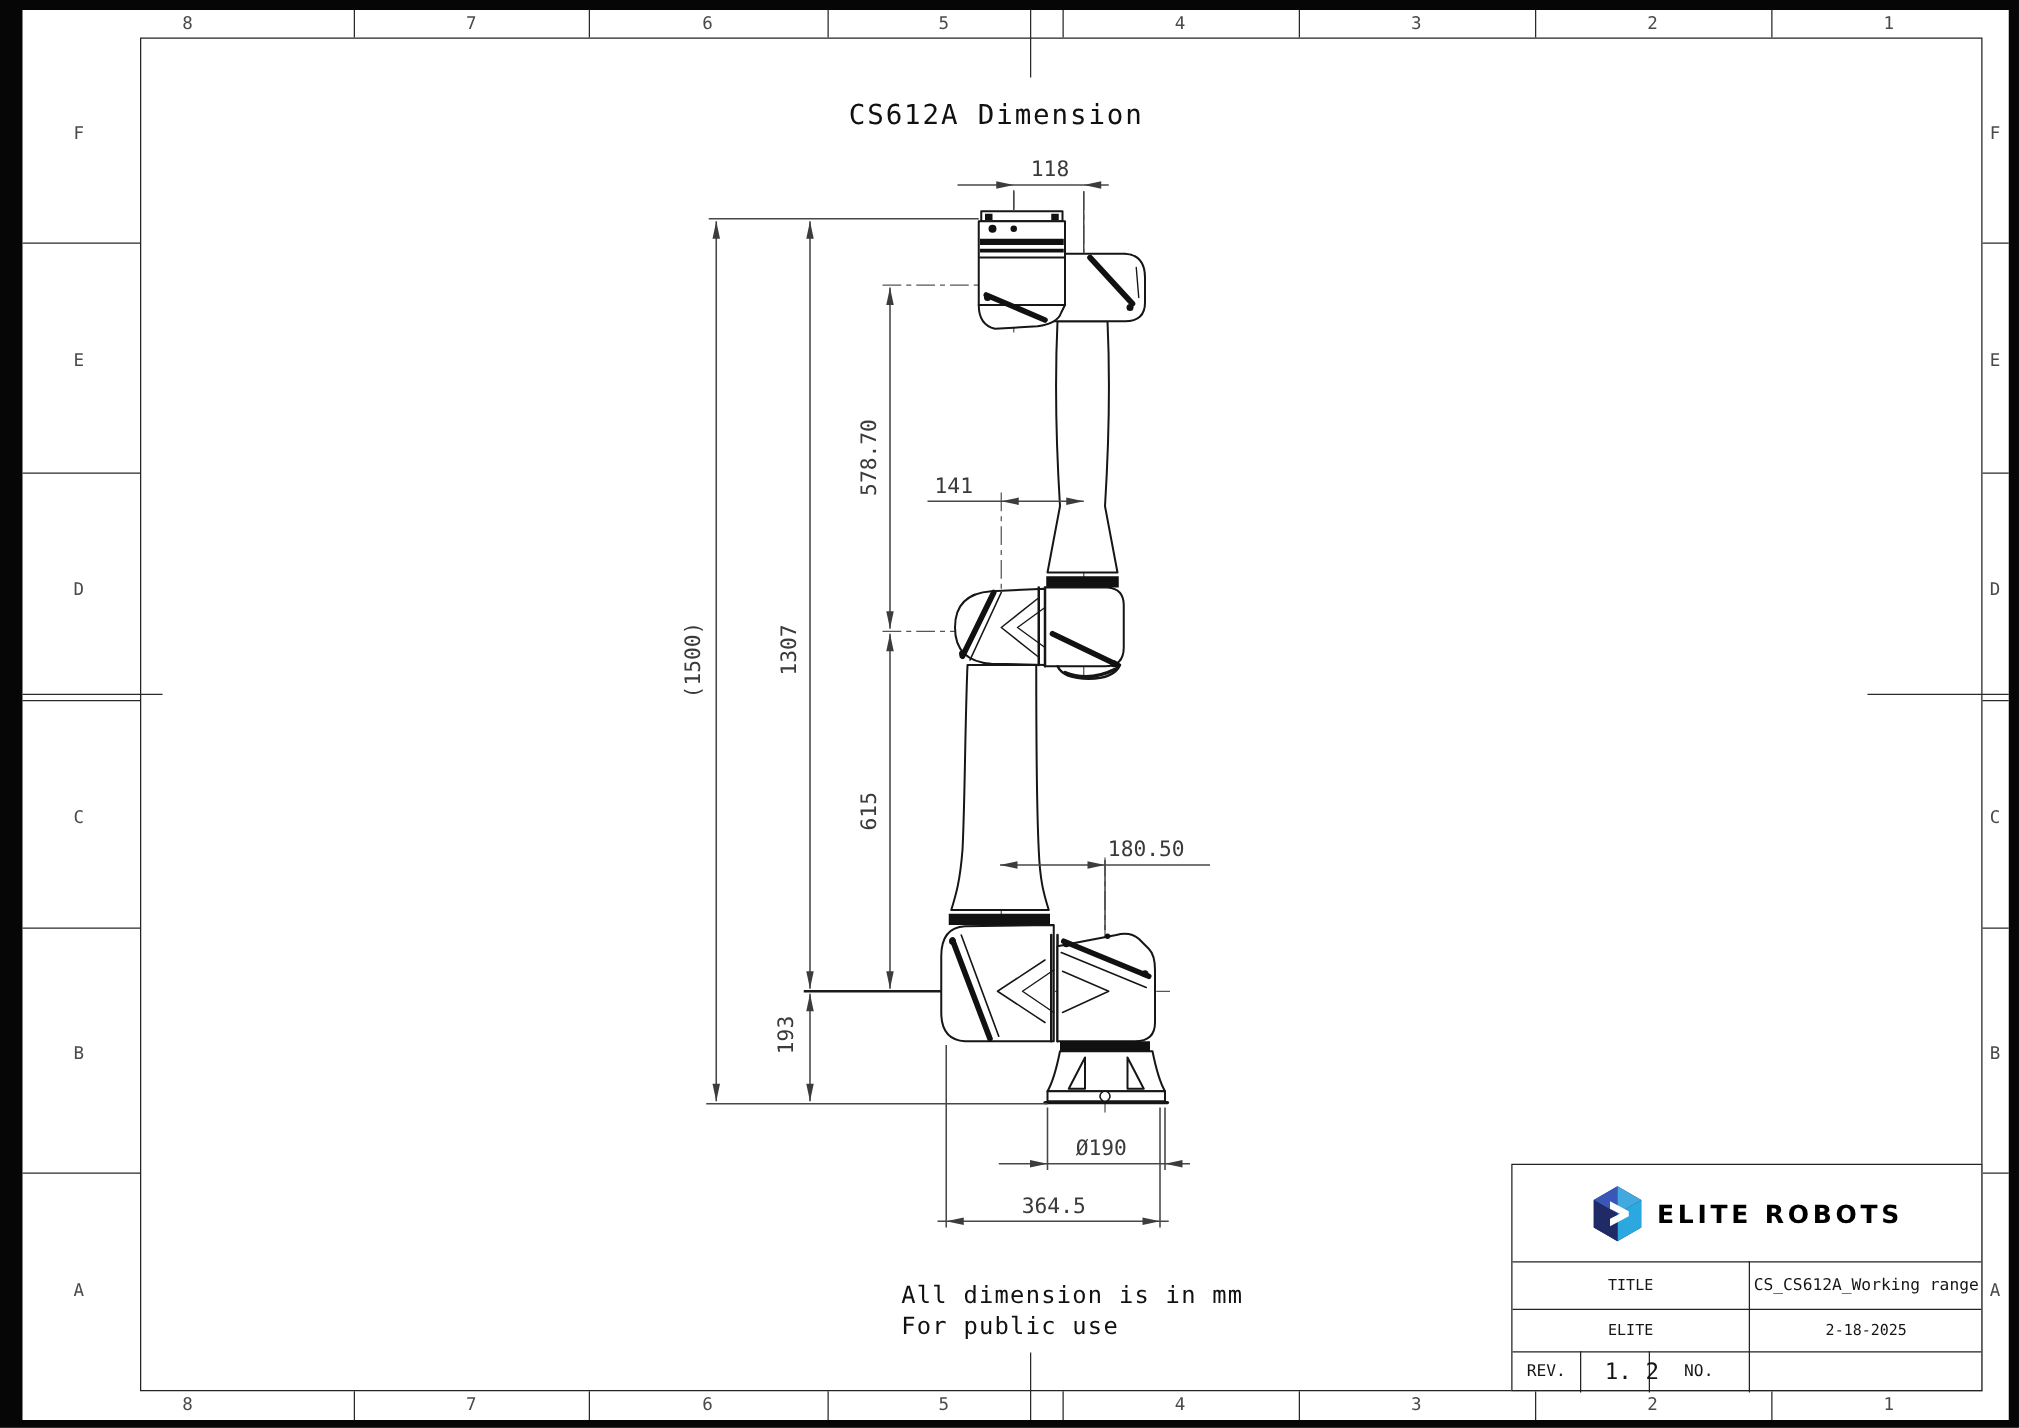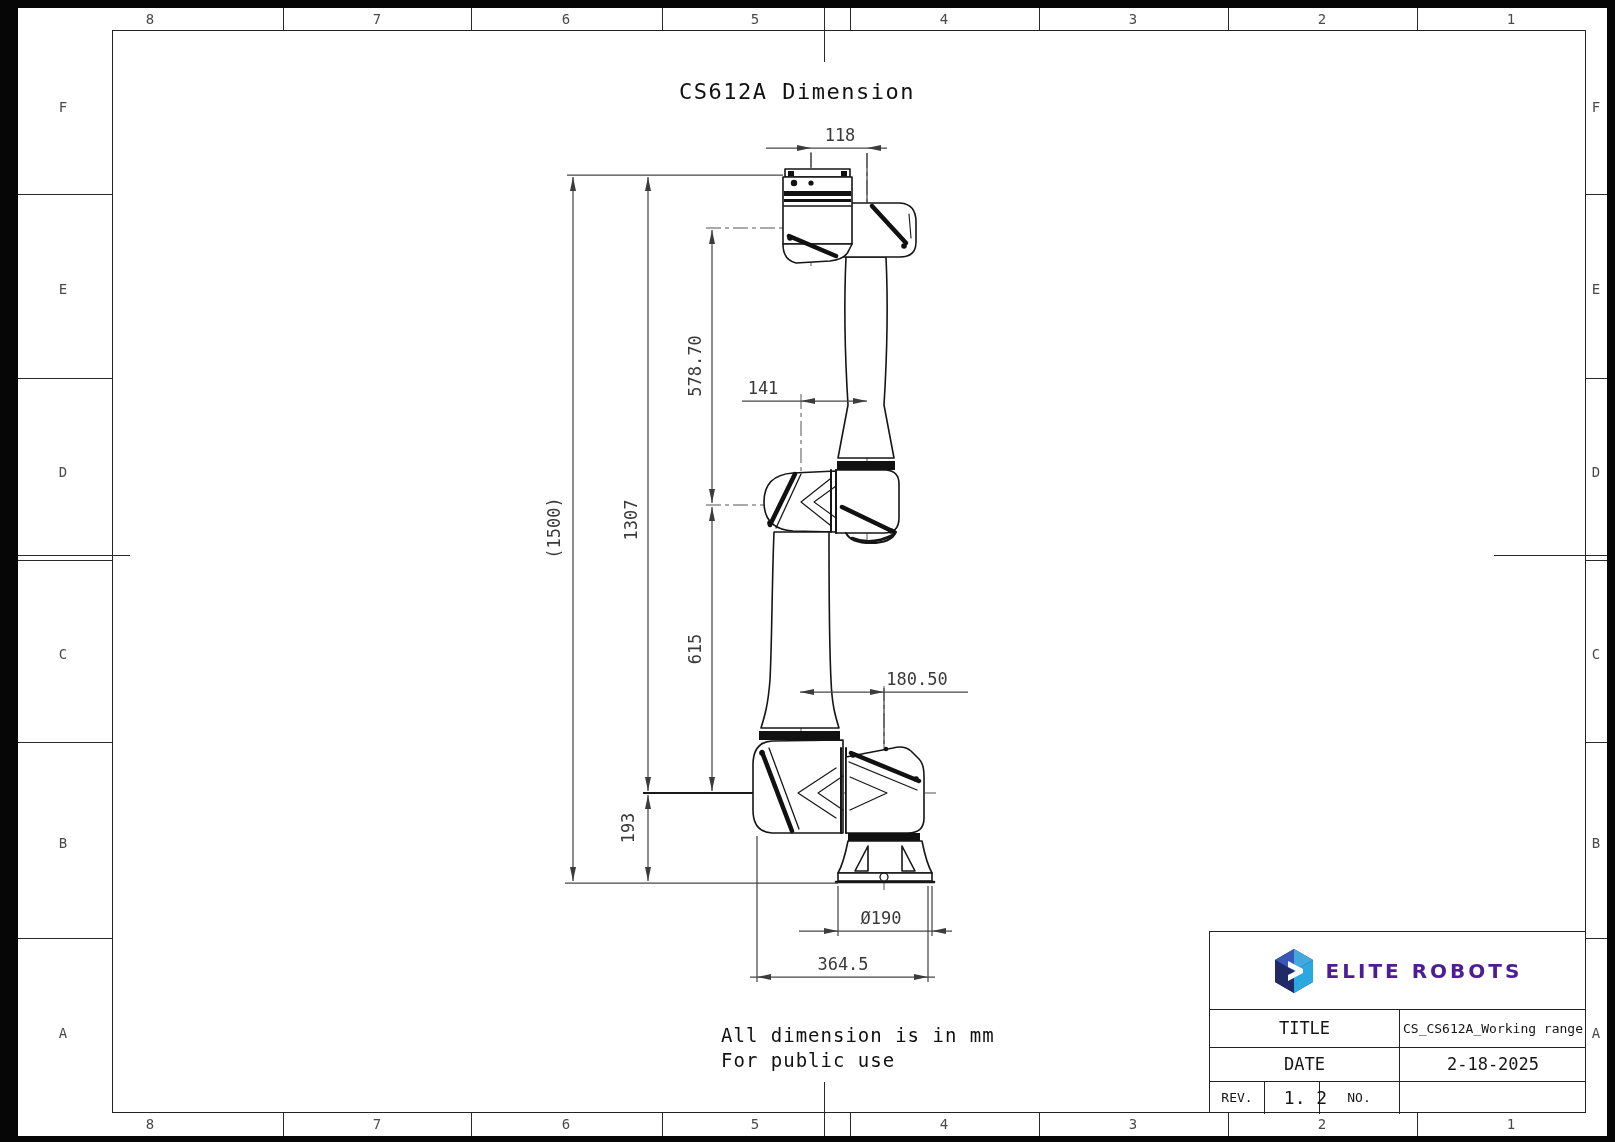--- a/index.html
+++ b/index.html
@@ -12,25 +12,25 @@
   .vtick{position:absolute;width:1.4px;background:#2a2a2a;}
   .htick{position:absolute;height:1.4px;background:#2a2a2a;}
   .zone-label{position:absolute;transform:translate(-50%,-50%);font-size:14px;color:#4a4a4a;
               font-family:"DejaVu Sans Mono",monospace;line-height:1;}
   
   #title-block{position:absolute;left:1209px;top:931px;width:377px;height:182px;
                border:1.6px solid #232323;box-sizing:border-box;background:#fff;}
   #title-block .hline{position:absolute;left:0;width:100%;height:1.4px;background:#232323;}
   #title-block .vline{position:absolute;width:1.4px;background:#232323;}
   .tb-cell{position:absolute;display:flex;align-items:center;justify-content:center;
-           font-size:17px;color:#161616;font-family:"DejaVu Sans Mono",monospace;white-space:pre;}
+           font-size:12px;color:#161616;font-family:"DejaVu Sans Mono",monospace;white-space:pre;}
   #logo-row{position:absolute;left:0;top:0;width:100%;height:77px;display:flex;
             align-items:center;justify-content:center;gap:11px;}
   #brand-text{font-family:"DejaVu Sans",sans-serif;font-weight:700;font-size:20px;
-              letter-spacing:3px;color:#4c1d95;}
+              letter-spacing:3px;color:#000000;}
   svg text{font-family:"DejaVu Sans Mono",monospace;}
 </style>
 </head>
 <body>
 
 <div id="stage">
   <div id="sheet"></div>
   <div id="inner-border"></div>
 
   <div class="vtick" style="left:283px;top:8px;height:22px;"></div>
@@ -253,20 +253,20 @@
         <polygon points="0,-22 19,-11 0,0" fill="#41a9de"></polygon>
         <polygon points="0,0 19,-11 19,11 0,22" fill="#2ba8e0"></polygon>
         <polygon points="-19,-11 0,0 0,22 -19,11" fill="#1f2a66"></polygon>
         <path d="M-6,-10 L9,-2 L9,2 L-6,10 L-6,4 L2,0 L-6,-4 Z" fill="#ffffff"></path>
       </svg>
       <span id="brand-text">ELITE ROBOTS</span>
     </div>
 
     <div class="tb-cell" style="left:0;top:77px;width:189px;height:38px;">TITLE</div>
     <div class="tb-cell" style="left:189px;top:77px;width:188px;height:38px;font-size:13px;">CS_CS612A_Working range</div>
-    <div class="tb-cell" style="left:0;top:115px;width:189px;height:34px;">DATE</div>
+    <div class="tb-cell" style="left:0;top:115px;width:189px;height:34px;">ELITE</div>
     <div class="tb-cell" style="left:189px;top:115px;width:188px;height:34px;">2-18-2025</div>
     <div class="tb-cell" style="left:0;top:149px;width:54px;height:33px;font-size:13px;">REV.</div>
     <div class="tb-cell" style="left:68px;top:149px;width:55px;height:33px;font-size:18px;">1. 2</div>
     <div class="tb-cell" style="left:109px;top:149px;width:80px;height:33px;font-size:13px;">NO.</div>
     <div class="tb-cell" style="left:189px;top:149px;width:188px;height:33px;font-size:13px;"></div>
   </div>
 </div>
 
 </body></html>

